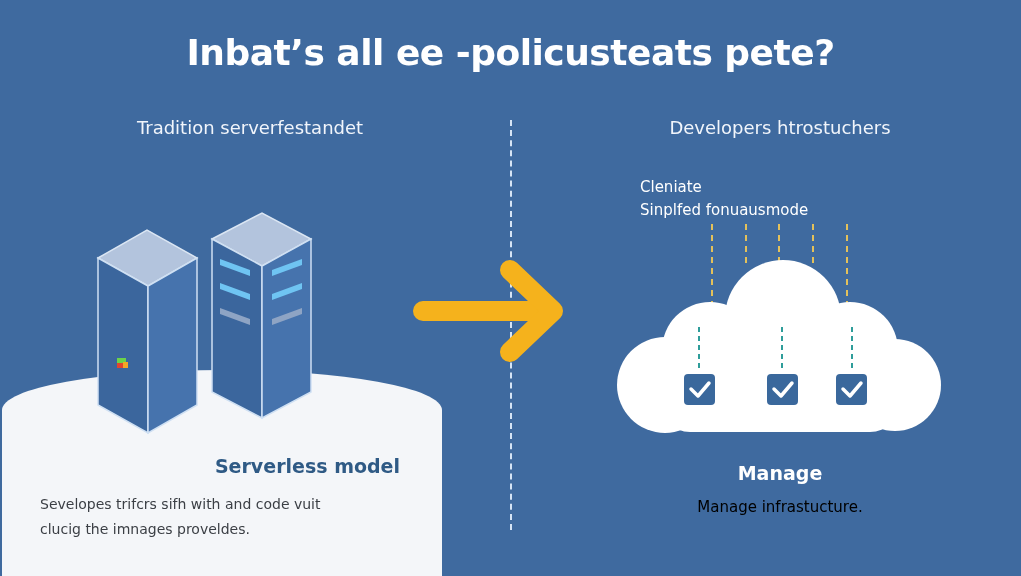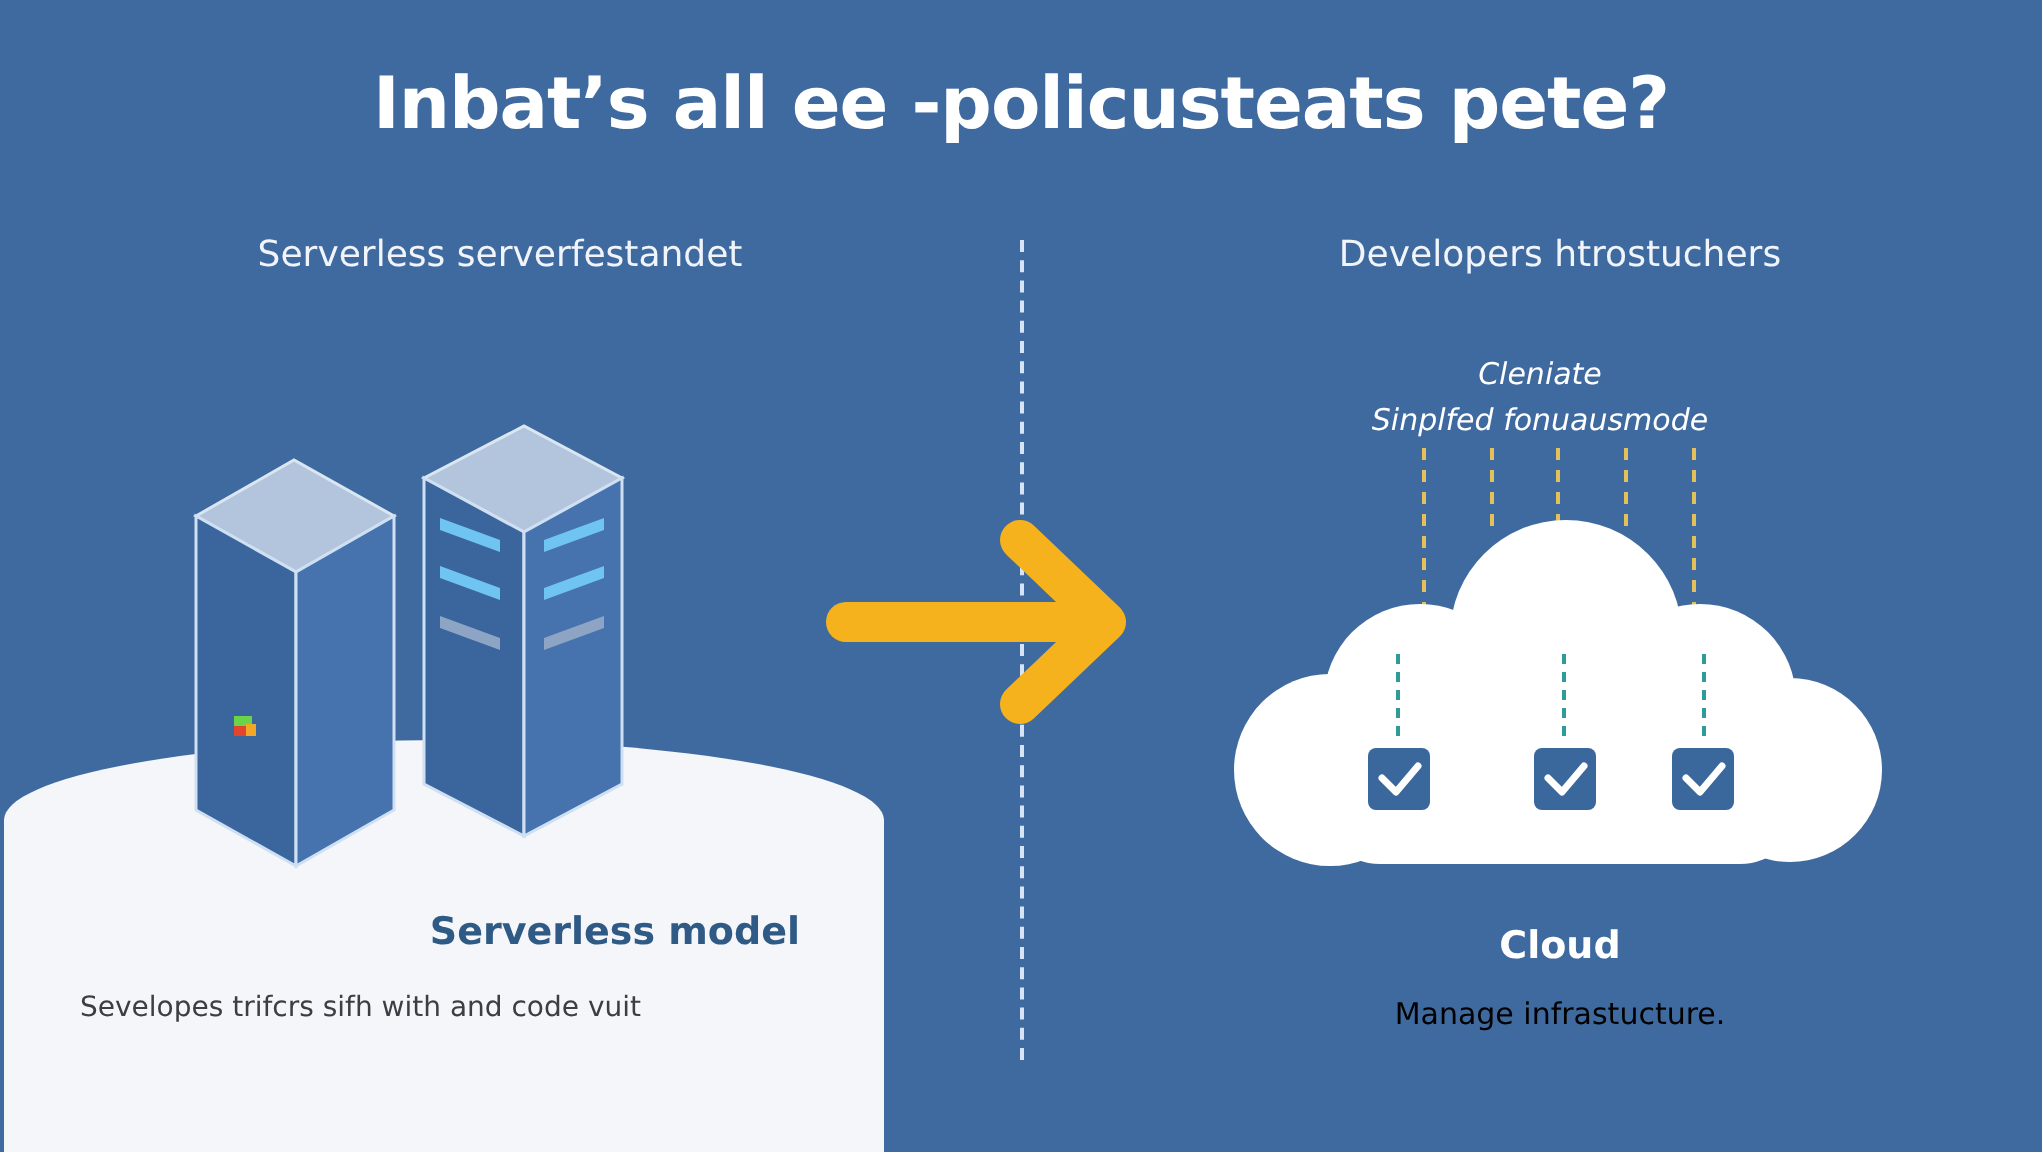--- a/index.html
+++ b/index.html
@@ -13,22 +13,22 @@
     .title {
       left: 0; width: 1021px; top: 32px; text-align: center;
       color: #ffffff; font-size: 36px; font-weight: bold; letter-spacing: -0.5px;
     }
     .col-heading {
       color: #f1f5fb; font-size: 18px; text-align: center;
     }
     .left-heading { left: 100px; width: 300px; top: 117px; }
     .right-heading { left: 630px; width: 300px; top: 117px; }
     .cloud-label {
-      left: 640px; width: 260px; text-align: center; color: #ffffff;
-      font-size: 15px; line-height: 23px; top: 176px; font-style: italic;
+      left: 640px; width: 260px; text-align: left; color: #ffffff;
+      font-size: 15px; line-height: 23px; top: 176px;
     }
     .divider {
       left: 510px; top: 120px; width: 0; height: 410px;
       border-left: 2px dashed #d6e4f5;
     }
     .left-panel {
       left: 2px; top: 370px; width: 440px; height: 220px;
       background: #f4f6f9;
       border-radius: 220px 220px 0 0 / 40px 40px 0 0;
     }
@@ -48,21 +48,21 @@
       left: 640px; width: 280px; top: 498px; text-align: center;
       color: #000000; font-size: 15px;
     }
     svg { position: absolute; left: 0; top: 0; }
   </style>
 </head>
 <body>
 
 <div class="abs title">Inbat’s all ee -policusteats pete?</div>
 
-<div class="abs col-heading left-heading">Serverless serverfestandet</div>
+<div class="abs col-heading left-heading">Tradition serverfestandet</div>
 <div class="abs col-heading right-heading">Developers htrostuchers</div>
 
 <div class="abs divider"></div>
 
 <div class="abs left-panel"></div>
 
 <svg width="1021" height="576">
 
   <g>
     <polygon points="98,258 147,230 197,258 148,286" fill="#b3c4dd" stroke="#dbe6f3" stroke-width="1.5"></polygon>
@@ -128,16 +128,17 @@
 </svg>
 
 <div class="abs cloud-label">
   <div>Cleniate</div>
   <div>Sinplfed fonuausmode</div>
 </div>
 
 <div class="abs panel-title">Serverless model</div>
 <div class="abs panel-desc">
   <div>Sevelopes trifcrs sifh with and code vuit</div>
+  <div>clucig the imnages proveldes.</div>
 </div>
 
-<div class="abs cloud-title">Cloud</div>
+<div class="abs cloud-title">Manage</div>
 <div class="abs cloud-desc">Manage infrastucture.</div>
 
 </body></html>

